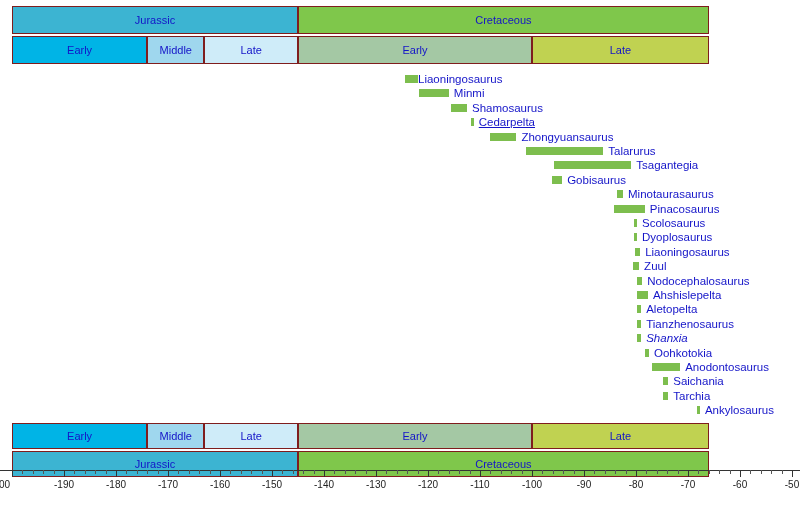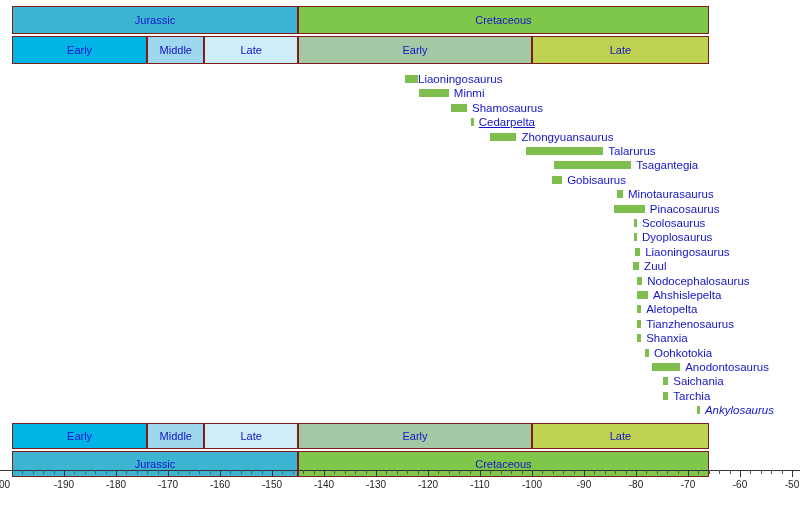--- a/index.html
+++ b/index.html
@@ -142,39 +142,39 @@
       <div class="taxon-row" style="top: 232.4px;">
         <div class="range-bar" style="left: 637.04px; width: 4.16px; background: rgb(125, 190, 78);"></div>
         <div class="taxon-label" style="left: 646.2px; color: rgb(20, 20, 200);">Aletopelta</div>
       </div>
       <div class="taxon-row" style="top: 246.8px;">
         <div class="range-bar" style="left: 637.04px; width: 4.16px; background: rgb(125, 190, 78);"></div>
         <div class="taxon-label" style="left: 646.2px; color: rgb(20, 20, 200);">Tianzhenosaurus</div>
       </div>
       <div class="taxon-row" style="top: 261.2px;">
         <div class="range-bar" style="left: 637.04px; width: 4.16px; background: rgb(125, 190, 78);"></div>
-        <div class="taxon-label" style="left: 646.2px; color: rgb(20, 20, 200);">Shanxia</div>
+        <div class="taxon-label" style="left: 646.2px; color: rgb(20, 20, 200); font-style: italic;">Shanxia</div>
       </div>
       <div class="taxon-row" style="top: 275.6px;">
         <div class="range-bar" style="left: 644.84px; width: 4.16px; background: rgb(125, 190, 78);"></div>
         <div class="taxon-label" style="left: 654px; color: rgb(20, 20, 200); text-align: right;">Oohkotokia</div>
       </div>
       <div class="taxon-row" style="top: 290px;">
         <div class="range-bar" style="left: 652.12px; width: 28.08px; background: rgb(125, 190, 78);"></div>
         <div class="taxon-label" style="left: 685.2px; color: rgb(20, 20, 200);">Anodontosaurus</div>
       </div>
       <div class="taxon-row" style="top: 304.4px;">
         <div class="range-bar" style="left: 663.04px; width: 5.2px; background: rgb(125, 190, 78);"></div>
         <div class="taxon-label" style="left: 673.24px; color: rgb(20, 20, 200);">Saichania</div>
       </div>
       <div class="taxon-row" style="top: 318.8px;">
         <div class="range-bar" style="left: 663.04px; width: 5.2px; background: rgb(125, 190, 78);"></div>
         <div class="taxon-label" style="left: 673.24px; color: rgb(20, 20, 200);">Tarchia</div>
       </div>
-      <div class="taxon-row" style="top: 333.2px; font-style: italic;">
+      <div class="taxon-row" style="top: 333.2px;">
         <div class="range-bar" style="left: 696.84px; width: 3.12px; background: rgb(125, 190, 78);"></div>
         <div class="taxon-label" style="left: 704.96px; color: rgb(20, 20, 200);">Ankylosaurus</div>
       </div>
     </div>
 
   <div class="band-row" id="bot-epochs" style="top:423px;height:26px;">
       <div class="band" style="left: 12px; width: 135.2px; top: 0px; height: 100%; background: rgb(0, 180, 230);">
         <span>Early</span>
       </div>
       <div class="band" style="left: 147.2px; width: 57.2px; top: 0px; height: 100%; background: rgb(159, 215, 238);">

